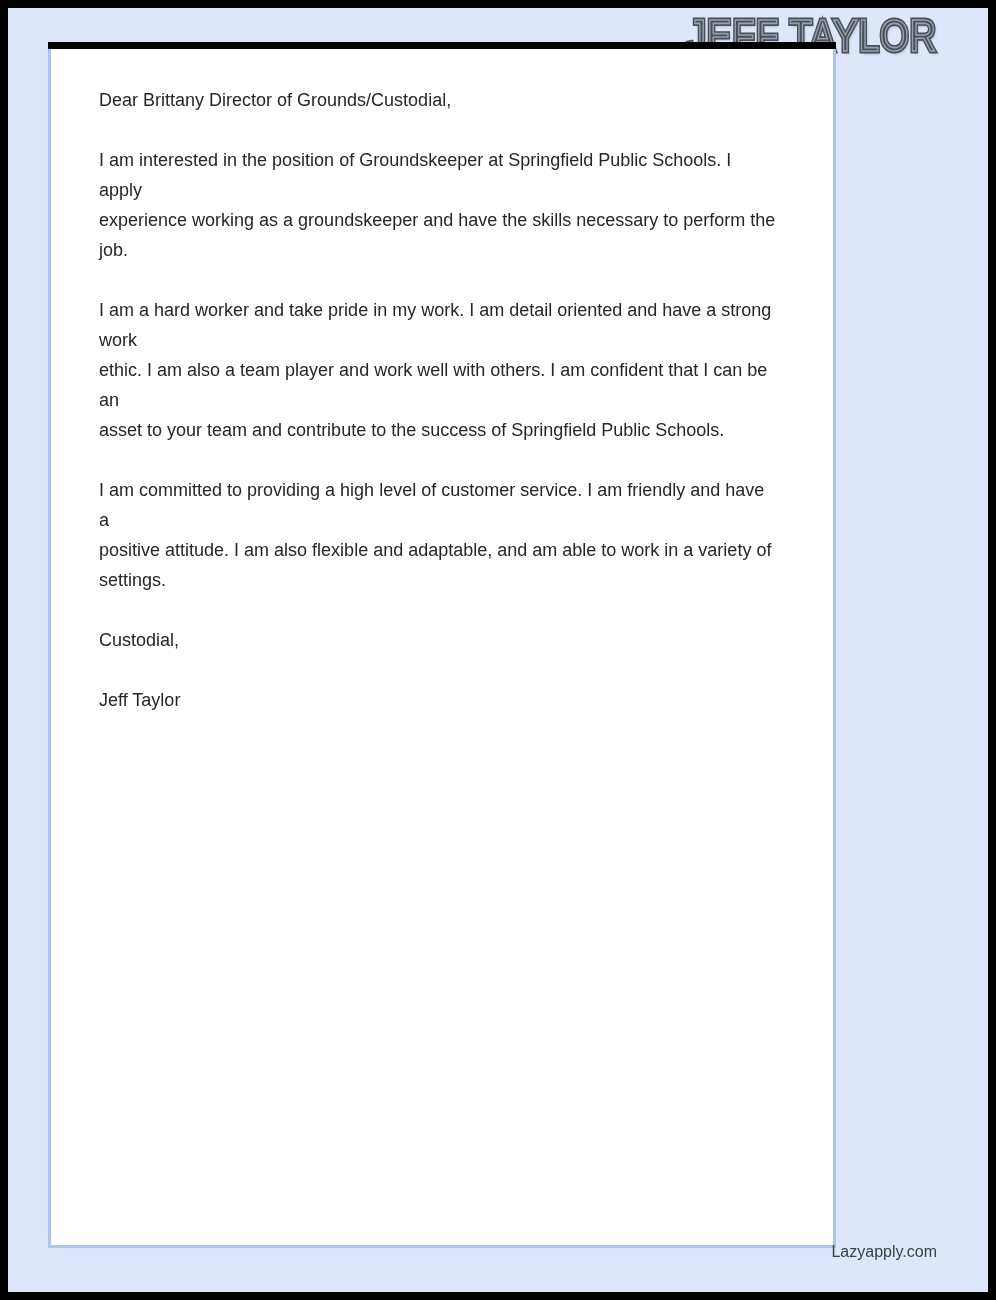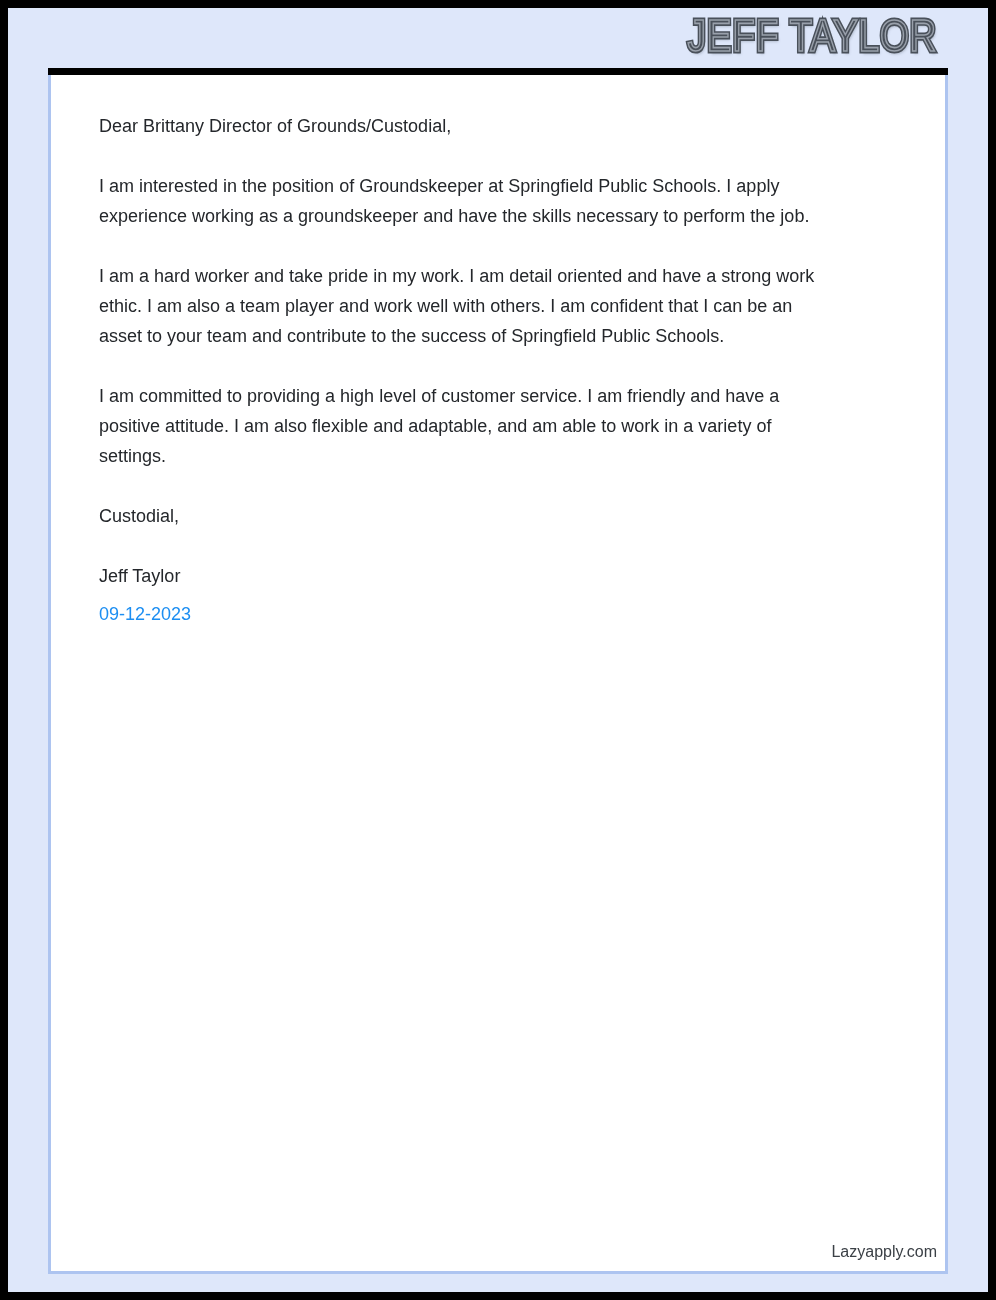--- a/index.html
+++ b/index.html
@@ -40,21 +40,21 @@
     color:transparent;
   }
   .header-name-wrap .back{
     -webkit-text-stroke:5px var(--header-outline-dark);
     text-shadow:2px 3px 3px rgba(70,80,95,0.35);
   }
   .header-name-wrap .front{
     -webkit-text-stroke:1.6px var(--header-outline-light);
   }
   
-  .panel{position:absolute;left:40px;top:60px;width:900px;}
+  .panel{position:absolute;left:40px;top:34px;width:788px;}
   .topbar{height:7px;background:var(--top-bar);}
   .sheet{
     box-sizing:border-box;
     height:1199px;
     background:#fff;
     border:3px solid var(--panel-border);
     border-top:0;
     padding:36px 55px 0 48px;
     overflow:hidden;
   }
@@ -95,19 +95,18 @@
       <p>I am interested in the position of Groundskeeper at Springfield Public Schools. I apply
 experience working as a groundskeeper and have the skills necessary to perform the job.</p>
       <p>I am a hard worker and take pride in my work. I am detail oriented and have a strong work
 ethic. I am also a team player and work well with others. I am confident that I can be an
 asset to your team and contribute to the success of Springfield Public Schools.</p>
       <p>I am committed to providing a high level of customer service. I am friendly and have a
 positive attitude. I am also flexible and adaptable, and am able to work in a variety of
 settings.</p>
       <p>Custodial,</p>
       <p class="signature">Jeff Taylor</p>
-      <p class="date">09-12-2023</p>
     </div>
   </div>
 
   <div class="brand">Lazyapply.com</div>
 
 </div>
 
 </body></html>

